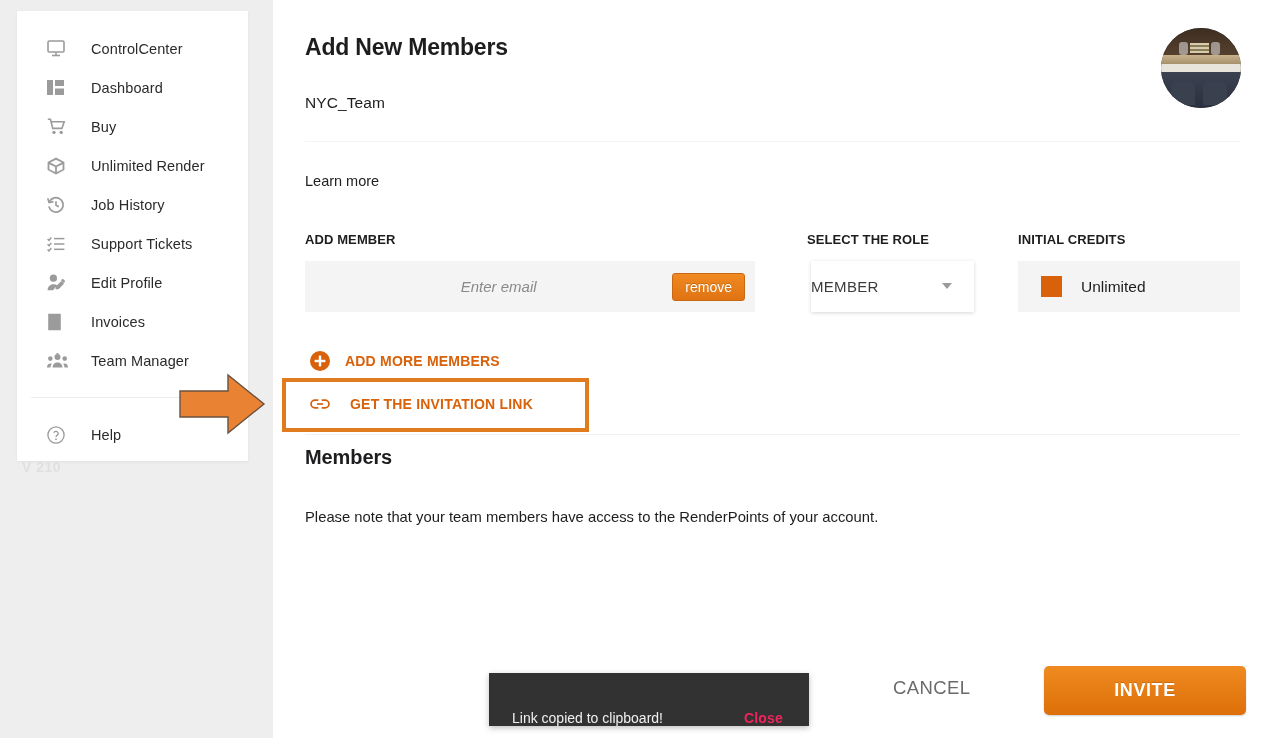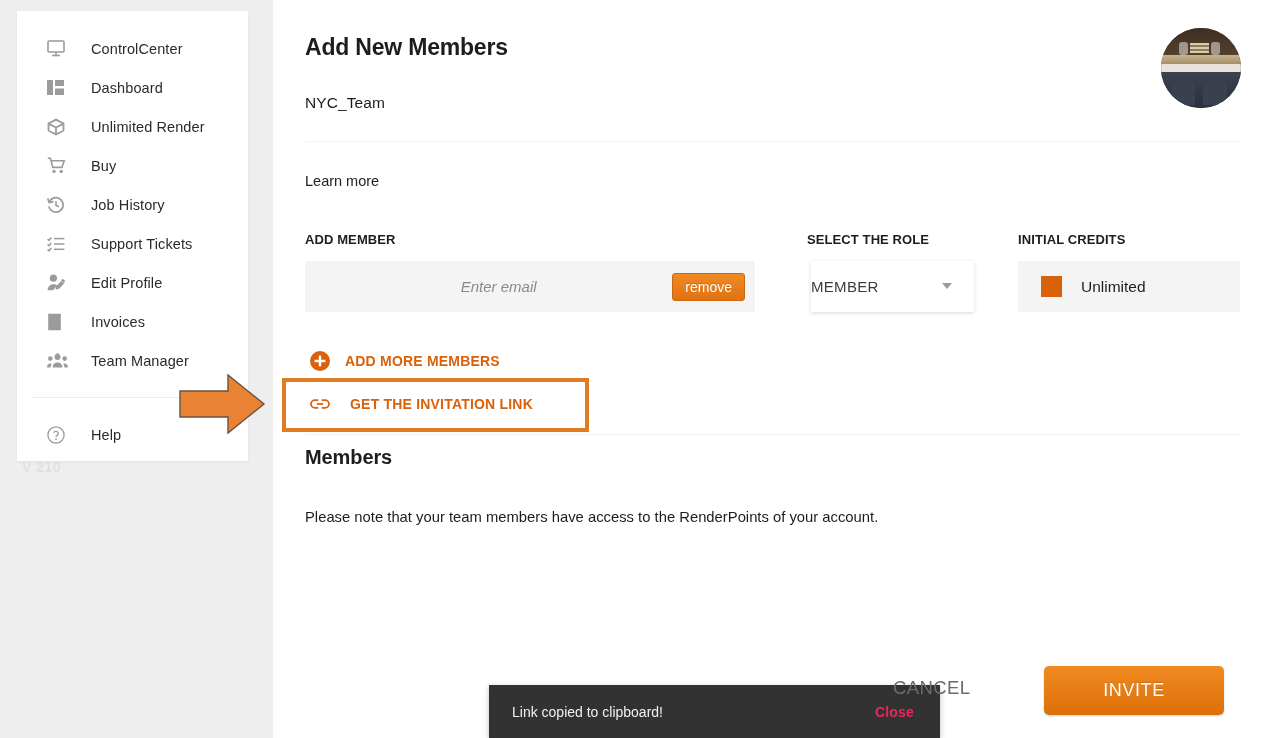--- a/index.html
+++ b/index.html
@@ -213,47 +213,46 @@
   .av-win.b{left:62%;}
   .av-bar{position:absolute;left:36%;top:19%;width:24%;height:12%;
      background:repeating-linear-gradient(#d8cba8 0 2px,#8a7c5c 2px 4px);}
   .av-sofa{position:absolute;left:12%;top:66%;width:30%;height:30%;
      background:#39404e;border-radius:6px 6px 0 0;}
   .av-sofa2{position:absolute;left:52%;top:66%;width:30%;height:30%;
      background:#39404e;border-radius:6px 6px 0 0;}
 
   
   .toast{
-    position:absolute;left:489px;top:673px;width:451px;height:53px;
+    position:absolute;left:489px;top:673px;width:320px;height:53px;
     background:#323232;
-    display:flex;align-items:center;
+    display:flex;align-items:flex-end;
     box-shadow:0 2px 6px rgba(0,0,0,0.25);
-    margin-top:12px;
   }
   .toast-msg{
     margin-left:23px;font-size:14px;color:#f0f0f0;flex:1;
   }
   .toast-close{
     margin-right:26px;
     font-size:14px;font-weight:bold;color:#f0245c;
     cursor:pointer;letter-spacing:0.2px;
   }
 
   
   .btn-cancel{
     position:absolute;left:887px;top:676px;
     font-size:18.5px;color:#6b6b6b;letter-spacing:0.4px;
     background:none;border:none;cursor:pointer;
     font-family:"Liberation Sans", sans-serif;
   }
   .btn-invite{
-    position:absolute;left:1044px;top:666px;width:180px;height:49px;
+    position:absolute;left:1044px;top:666px;width:202px;height:49px;
     border:none;border-radius:5px;
     background:linear-gradient(#ef8b21,#dd6f08);
-    color:#ffffff;font-size:18px;font-weight:normal;letter-spacing:0.6px;
+    color:#ffffff;font-size:18px;font-weight:bold;letter-spacing:0.6px;
     font-family:"Liberation Sans", sans-serif;
     cursor:pointer;
     box-shadow:0 1px 2px rgba(0,0,0,0.2);
     text-shadow:0 -1px 0 rgba(0,0,0,0.15);
   }
 </style>
 </head>
 <body>
 
 <div class="app">
@@ -278,36 +277,36 @@
               <rect x="0" y="0" width="6" height="15"></rect>
               <rect x="8" y="0" width="9" height="6"></rect>
               <rect x="8" y="8.5" width="9" height="6.5"></rect>
             </svg>
         </span>
         <span class="nav-label">Dashboard</span>
       </div>
 
       <div class="nav-item">
         <span class="nav-icon">
-          <svg width="18" height="18" viewBox="0 0 18 18" fill="currentColor">
-              <path d="M9 0.6 17.4 5v8L9 17.4 0.6 13V5L9 0.6Zm0 2.1L3.3 5.6 9 8.5l5.7-2.9L9 2.7ZM2.4 7.2v5l5.7 2.9V10L2.4 7.2Zm13.2 0L9.9 10v5.1l5.7-2.9v-5Z"></path>
-            </svg>
-        </span>
-        <span class="nav-label">Unlimited Render</span>
-      </div>
-
-      <div class="nav-item">
-        <span class="nav-icon">
           <svg width="19" height="17" viewBox="0 0 19 17" fill="none" stroke="currentColor" stroke-width="1.6">
               <path d="M0.8 1.2h2.6l2.4 9.2h9.1l2.3-6.6H4.6"></path>
               <circle cx="7" cy="14.4" r="1.7" fill="currentColor" stroke="none"></circle>
               <circle cx="14.2" cy="14.4" r="1.7" fill="currentColor" stroke="none"></circle>
             </svg>
         </span>
         <span class="nav-label">Buy</span>
+      </div>
+
+      <div class="nav-item">
+        <span class="nav-icon">
+          <svg width="18" height="18" viewBox="0 0 18 18" fill="currentColor">
+              <path d="M9 0.6 17.4 5v8L9 17.4 0.6 13V5L9 0.6Zm0 2.1L3.3 5.6 9 8.5l5.7-2.9L9 2.7ZM2.4 7.2v5l5.7 2.9V10L2.4 7.2Zm13.2 0L9.9 10v5.1l5.7-2.9v-5Z"></path>
+            </svg>
+        </span>
+        <span class="nav-label">Unlimited Render</span>
       </div>
 
       <div class="nav-item">
         <span class="nav-icon">
           <svg width="18" height="18" viewBox="0 0 18 18" fill="none" stroke="currentColor" stroke-width="1.6">
               <path d="M2.2 6.3A7.2 7.2 0 1 1 1.9 10.4"></path>
               <polyline points="0.7,2.2 2.1,6.6 6.5,5.6"></polyline>
               <polyline points="9,5.2 9,9.3 11.9,10.8"></polyline>
             </svg>
         </span>

